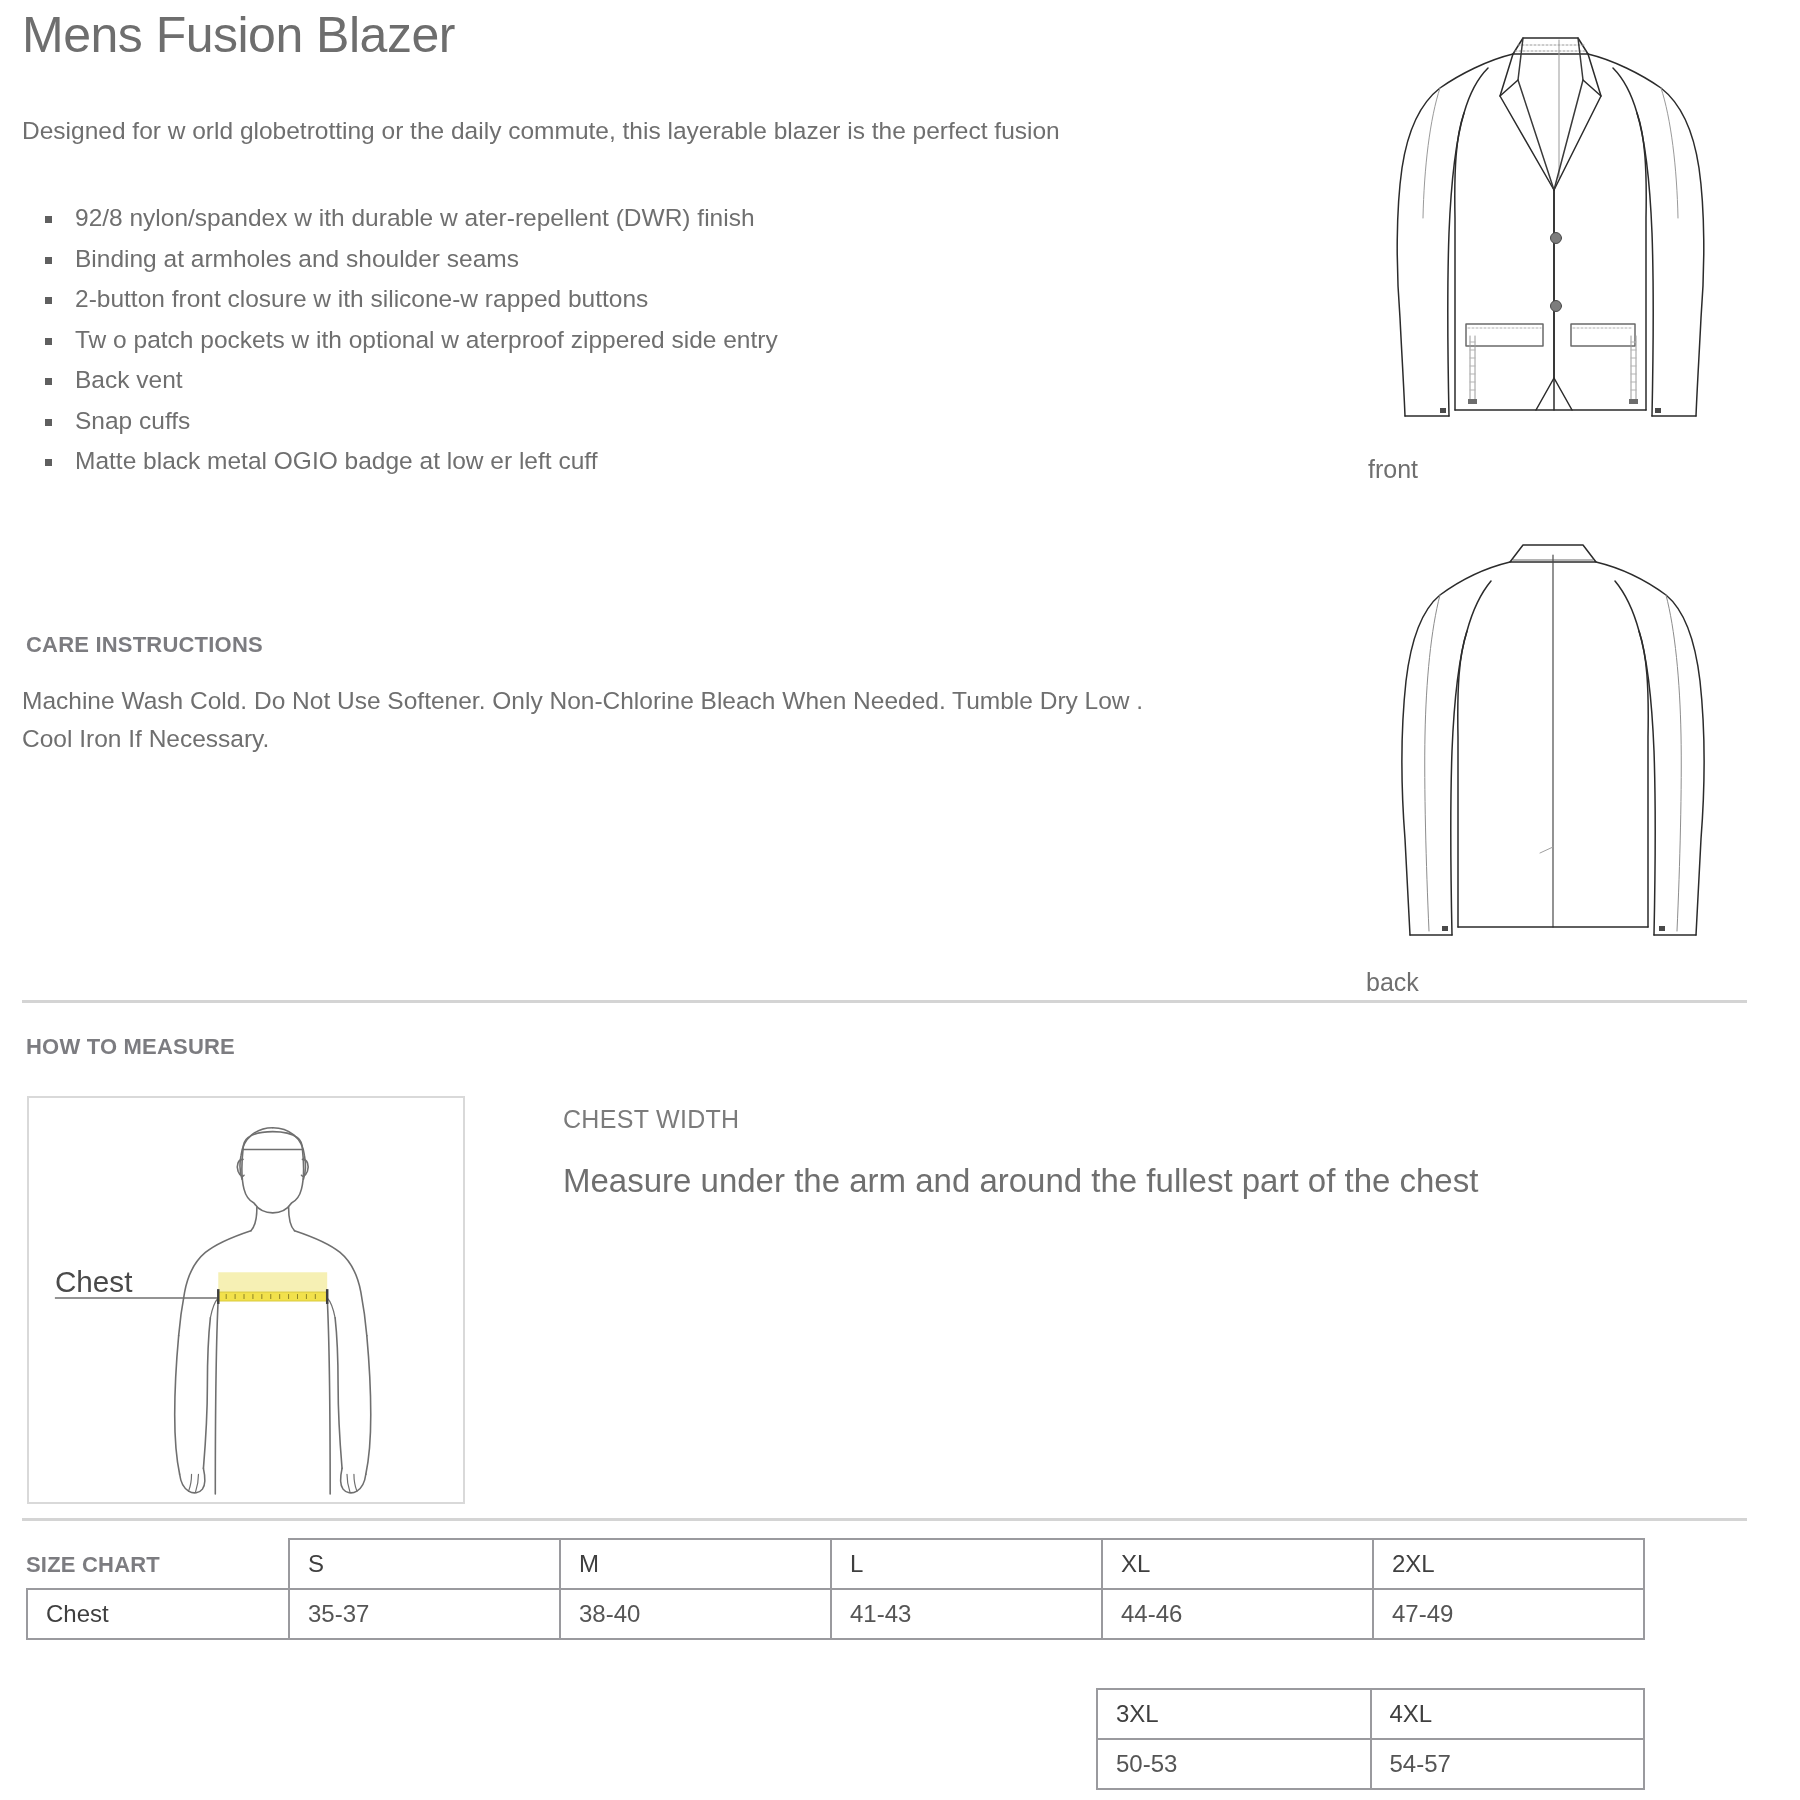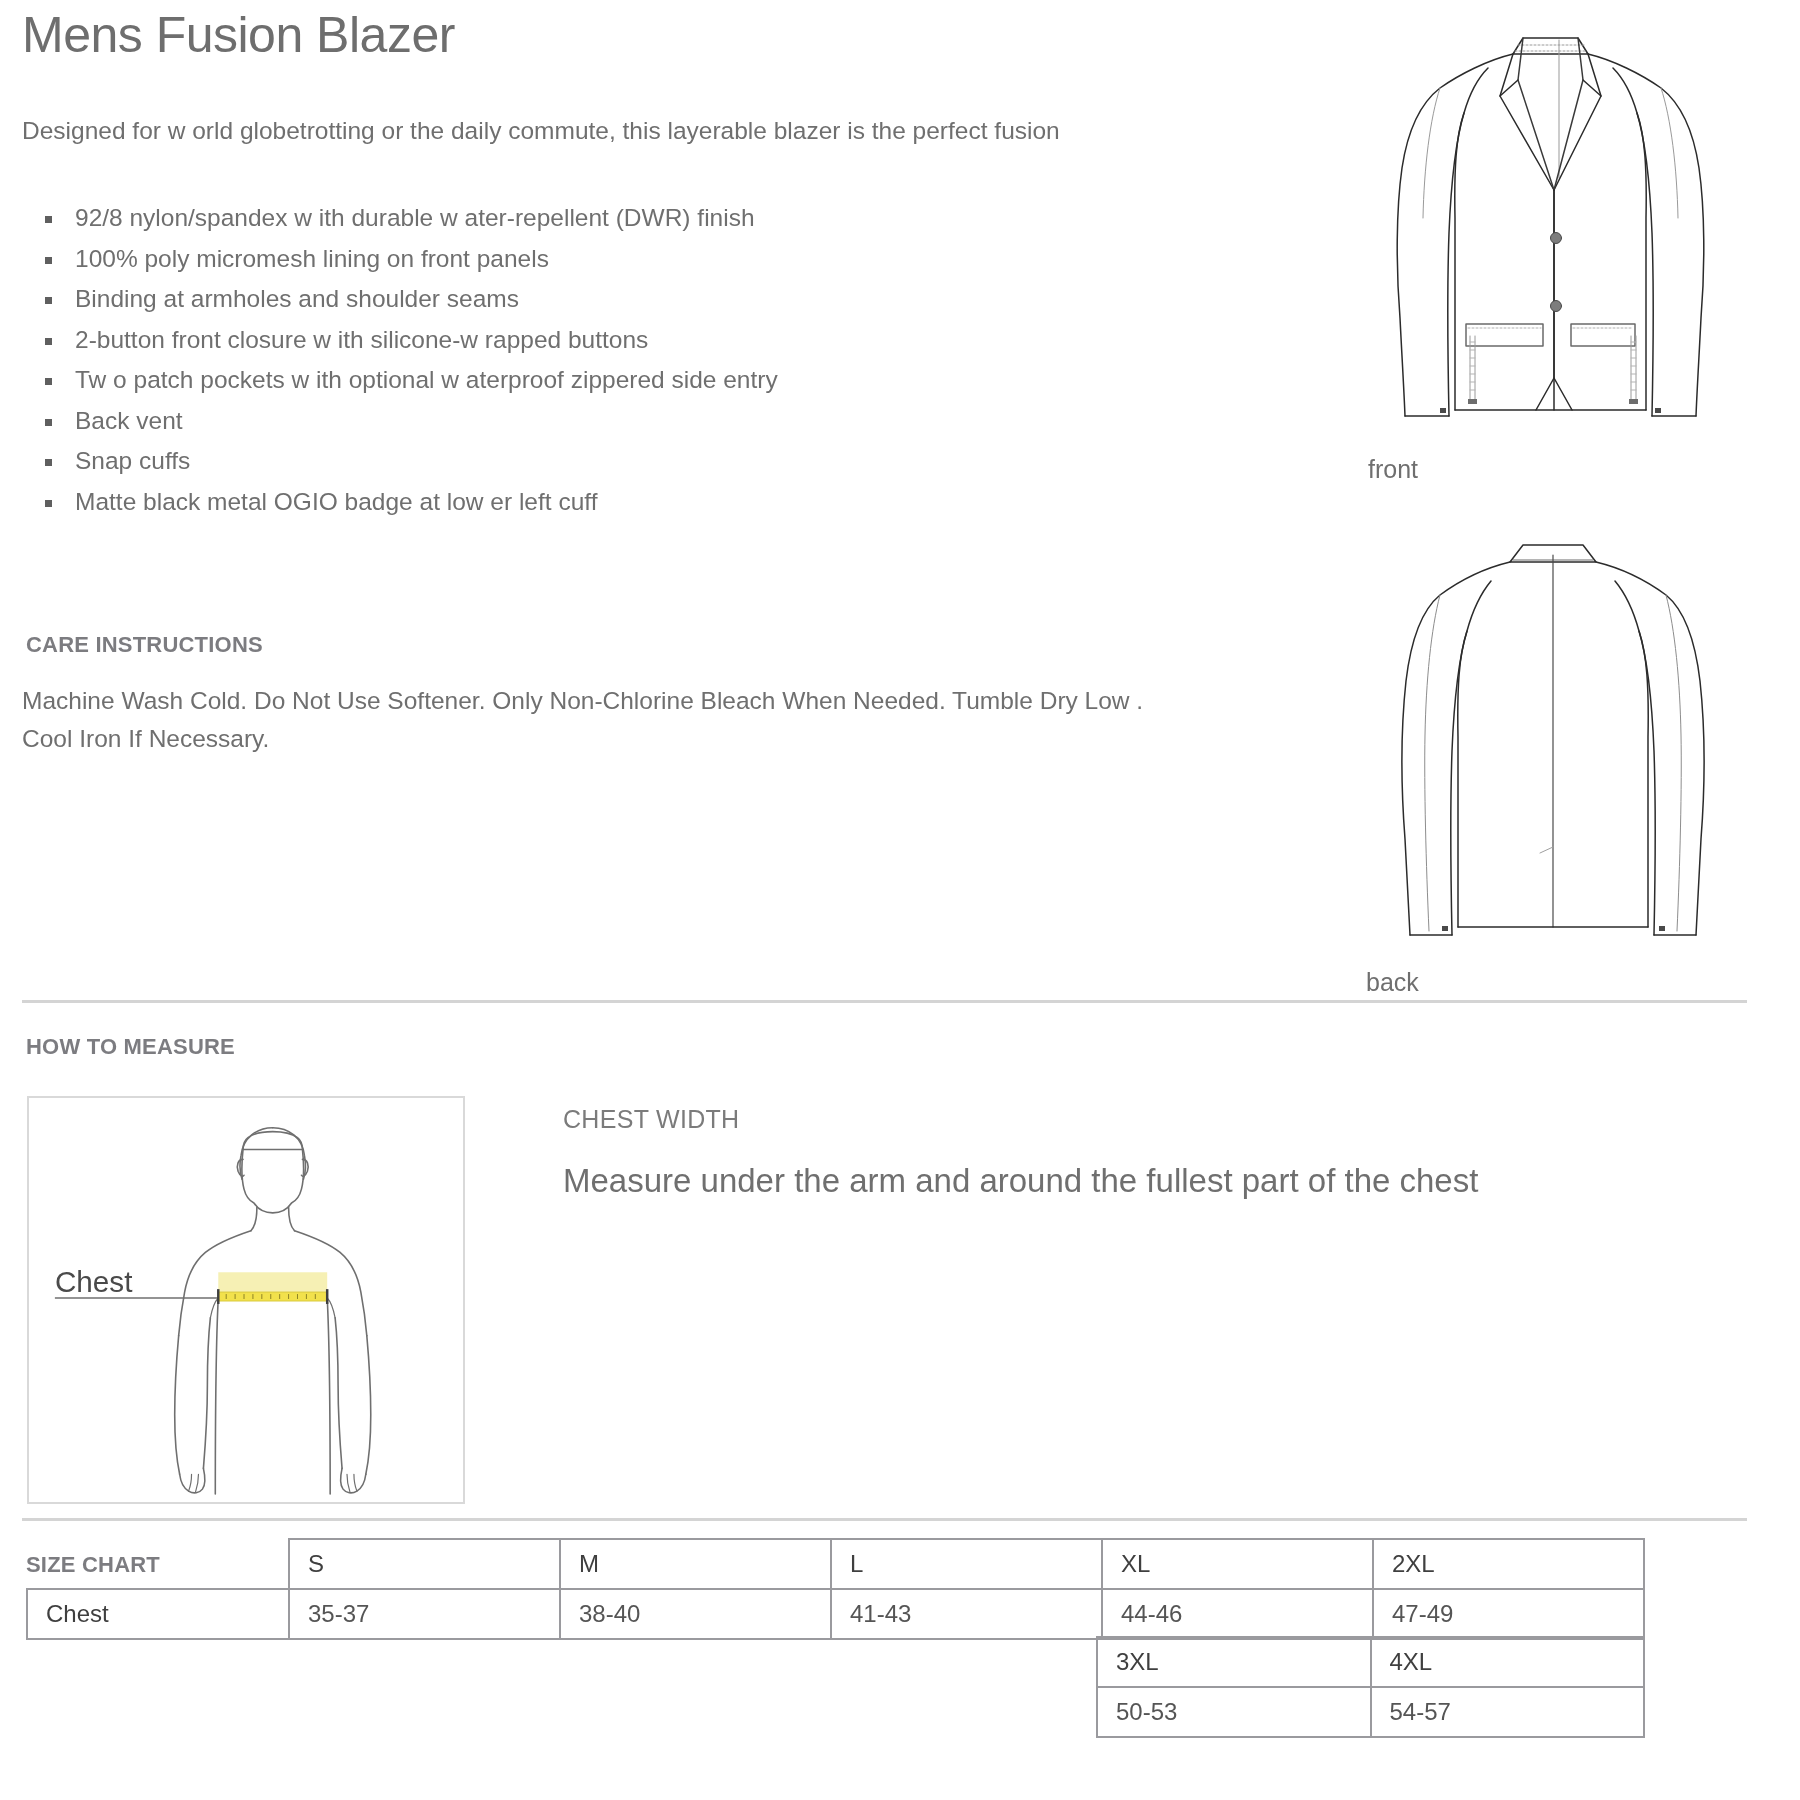--- a/index.html
+++ b/index.html
@@ -180,36 +180,35 @@
   table.sizetbl td.hdr { color: #3f3f3f; }
   table.sizetbl td.rowlabel { color: #3f3f3f; }
 
   #tbl-main { left: 26px; top: 1538px; width: 1617px; }
   #tbl-main col.c0 { width: 262px; }
   #tbl-main col.cx { width: 271px; }
   #tbl-main td.blank {
     border: none;
   }
 
-  #tbl-extra { left: 1096px; top: 1636px; width: 547px; }
+  #tbl-extra { left: 1096px; top: 1688px; width: 547px; }
   #tbl-extra col.cx { width: 273.5px; }
 
 </style>
 </head>
 <body>
 
 <div class="page-title">Mens Fusion Blazer</div>
 
 <div class="desc">
   <p>Designed for w orld globetrotting or the daily commute, this layerable blazer is the perfect fusion</p>
 </div>
 
 <ul class="features">
   <li>92/8 nylon/spandex w ith durable w ater-repellent (DWR) finish</li>
-  <li>100% poly micromesh lining on front panels</li>
   <li>Binding at armholes and shoulder seams</li>
   <li>2-button front closure w ith silicone-w rapped buttons</li>
   <li>Tw o patch pockets w ith optional w aterproof zippered side entry</li>
   <li>Back vent</li>
   <li>Snap cuffs</li>
   <li>Matte black metal OGIO badge at low er left cuff</li>
 </ul>
 
 <div class="sec-head" id="care-head">CARE INSTRUCTIONS</div>
 <div class="care-body">

